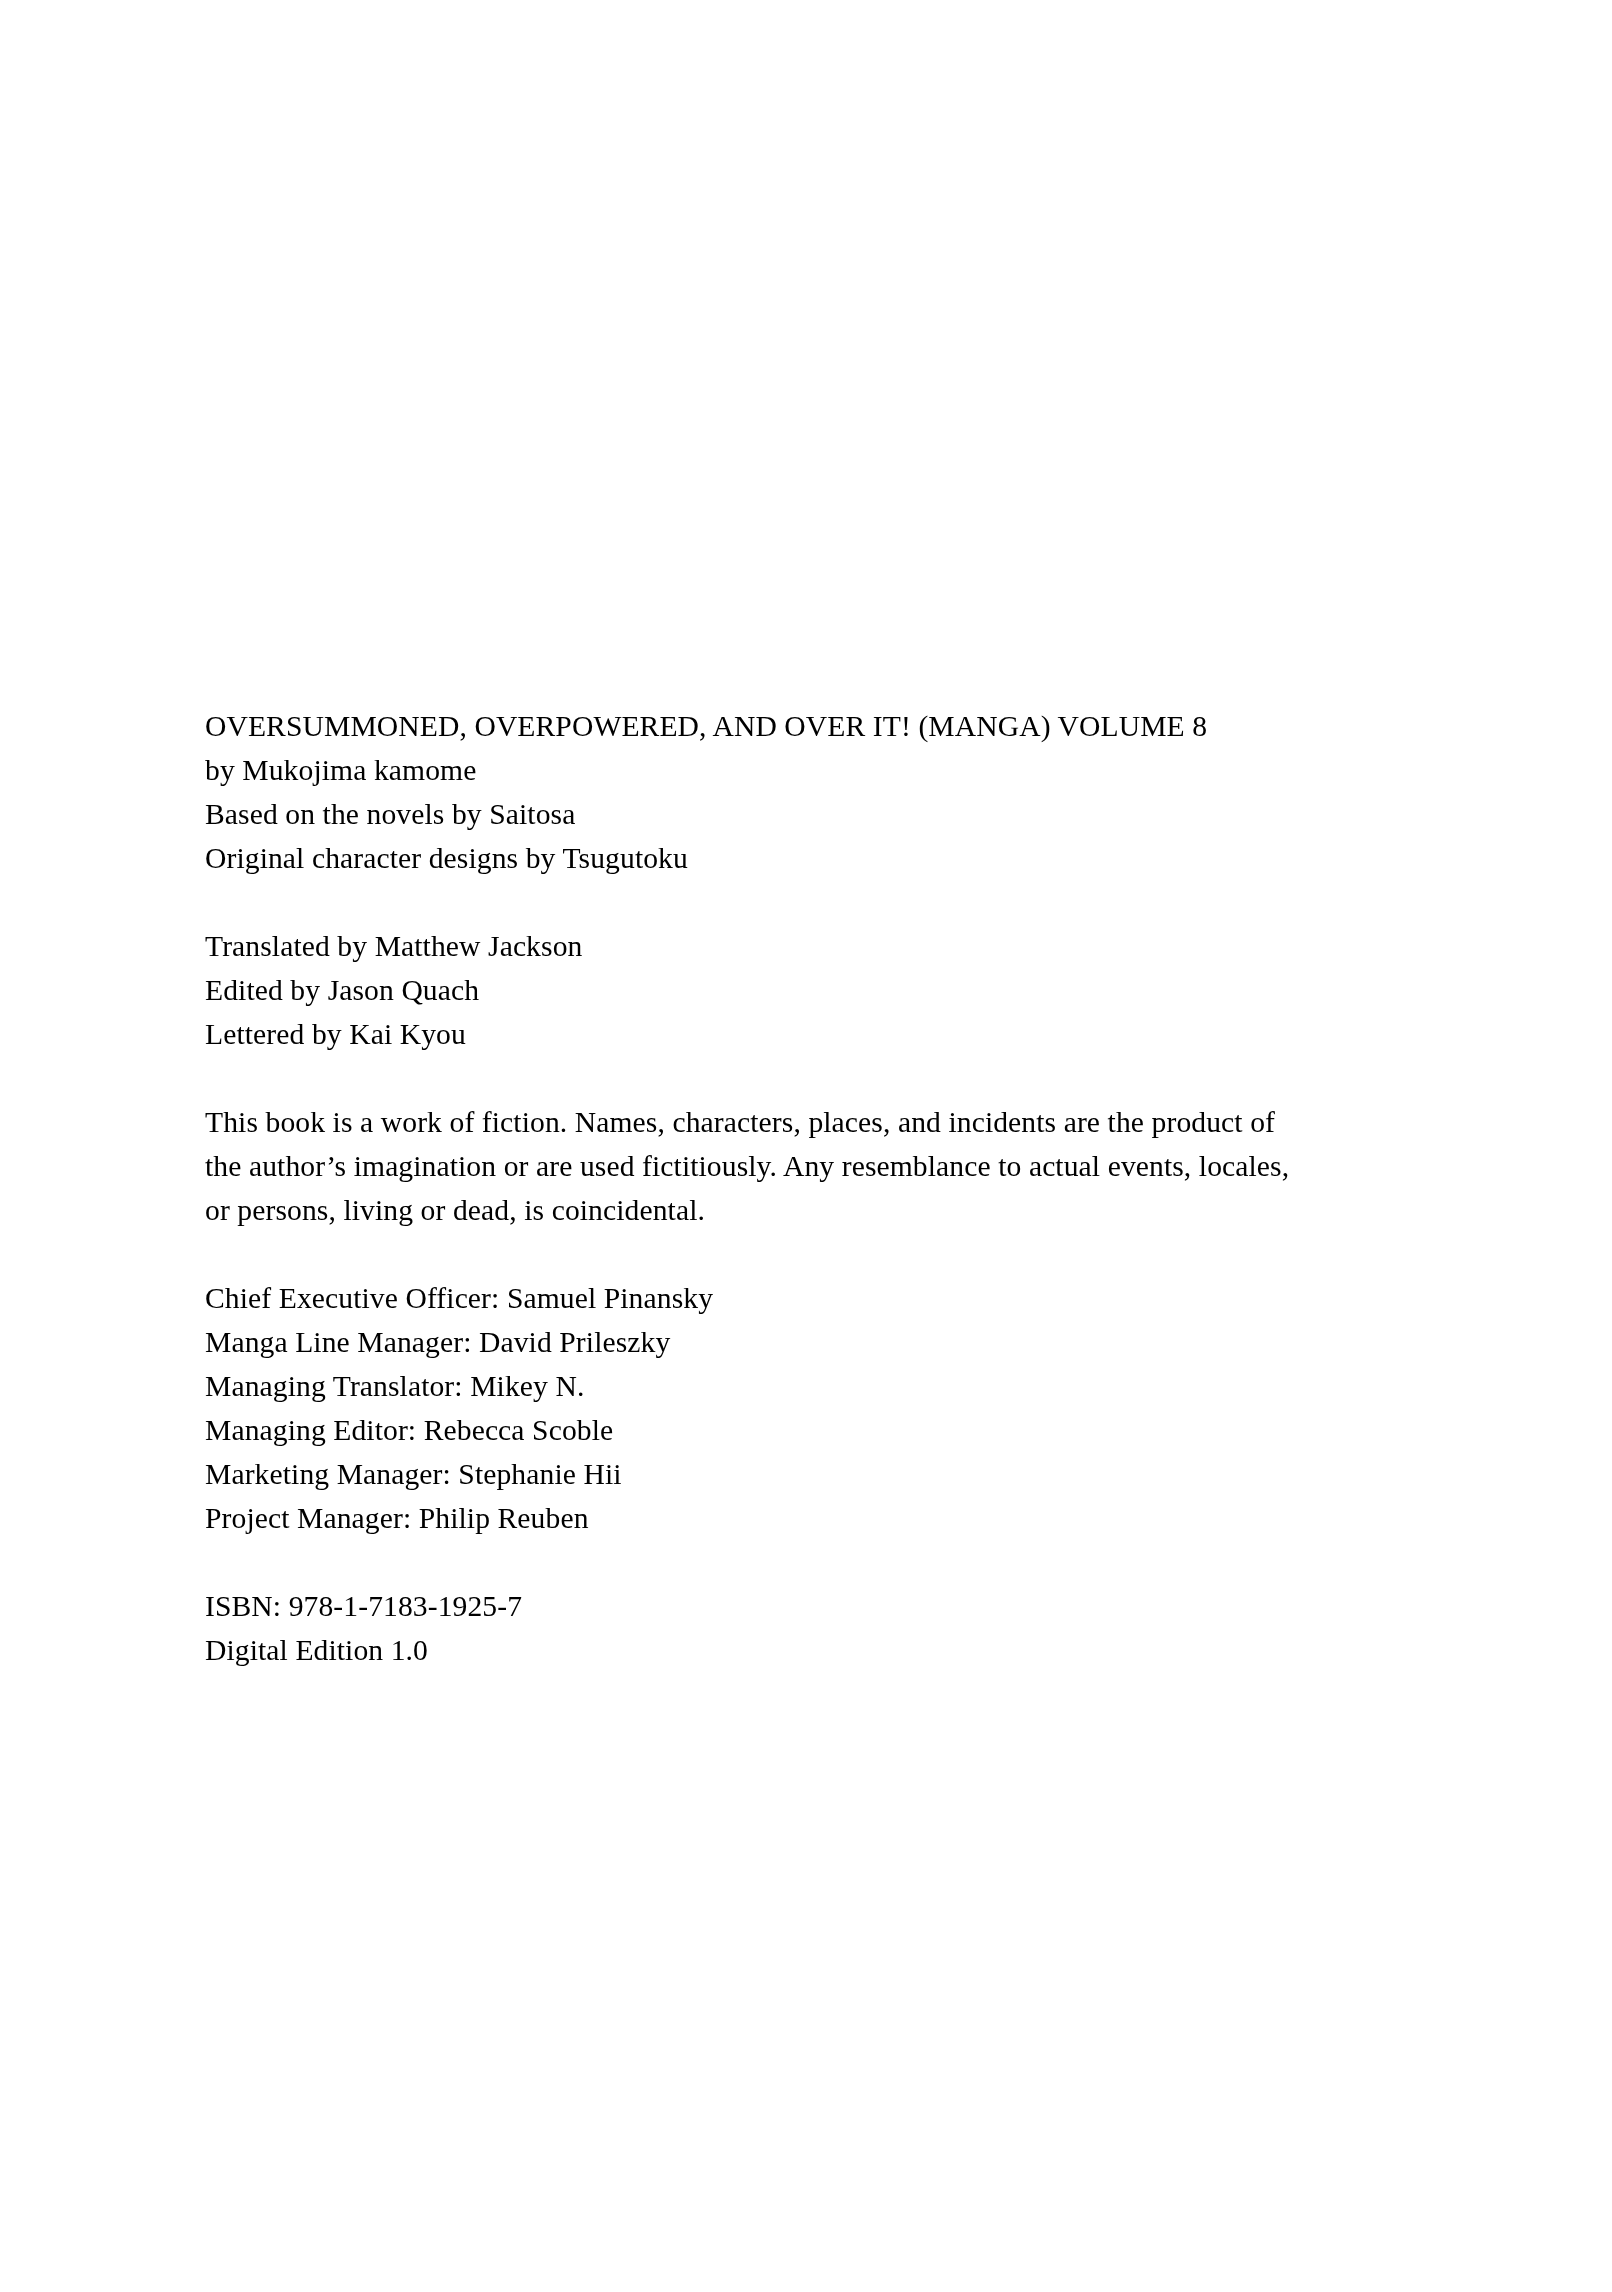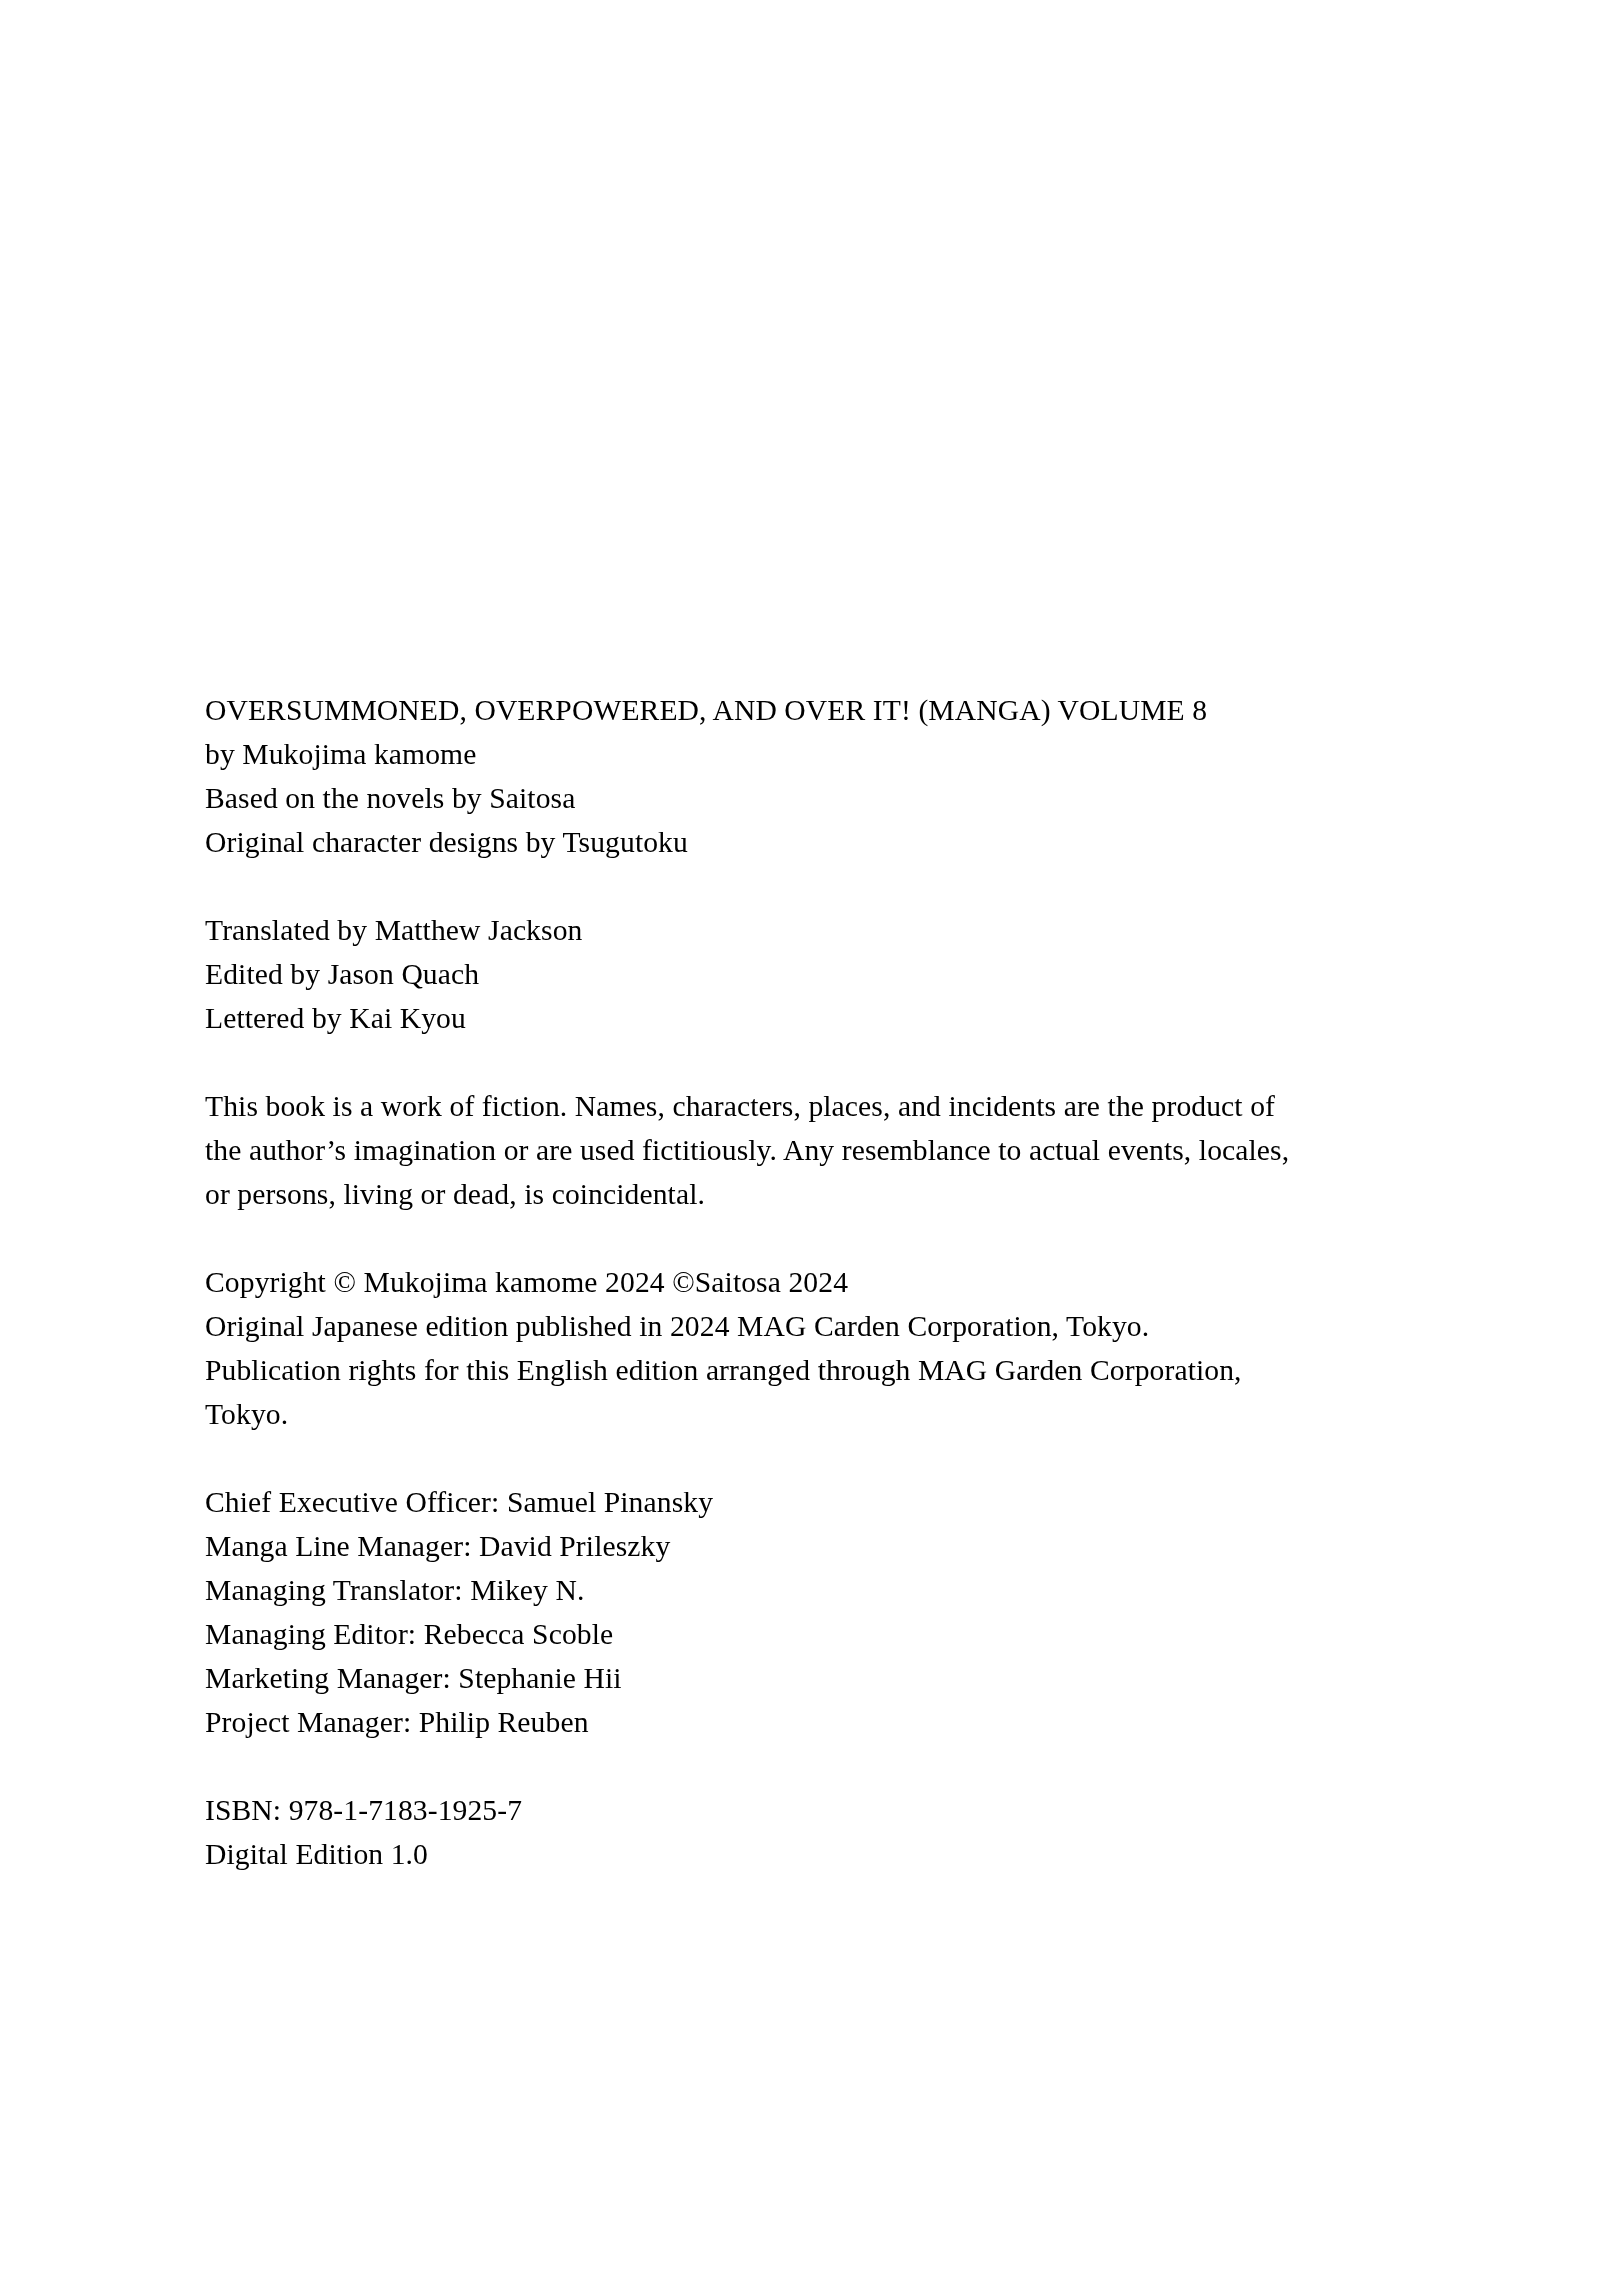--- a/index.html
+++ b/index.html
@@ -12,21 +12,21 @@
     width: 1613px;
     height: 2293px;
     background: #ffffff;
     overflow: hidden;
     font-family: "Liberation Serif", "DejaVu Serif", serif;
     color: #000000;
   }
   .colophon {
     position: absolute;
     left: 205px;
-    top: 688px;
+    top: 704px;
     width: 1397px;
   }
   .colophon p {
     margin: 0 0 44px 0;
     font-size: 29.6px;
     line-height: 44px;
     white-space: pre;         
     letter-spacing: 0.1px;
   }
   .colophon p:last-child {
@@ -44,24 +44,20 @@
 Original character designs by Tsugutoku</p>
 
     <p>Translated by Matthew Jackson
 Edited by Jason Quach
 Lettered by Kai Kyou</p>
 
     <p>This book is a work of fiction. Names, characters, places, and incidents are the product of
 the author’s imagination or are used fictitiously. Any resemblance to actual events, locales,
 or persons, living or dead, is coincidental.</p>
 
-    <p>Copyright © Mukojima kamome 2024 ©Saitosa 2024
-Original Japanese edition published in 2024 MAG Carden Corporation, Tokyo.
-Publication rights for this English edition arranged through MAG Garden Corporation,
-Tokyo.</p>
 
 
 
     <p>Chief Executive Officer: Samuel Pinansky
 Manga Line Manager: David Prileszky
 Managing Translator: Mikey N.
 Managing Editor: Rebecca Scoble
 Marketing Manager: Stephanie Hii
 Project Manager: Philip Reuben</p>
 

